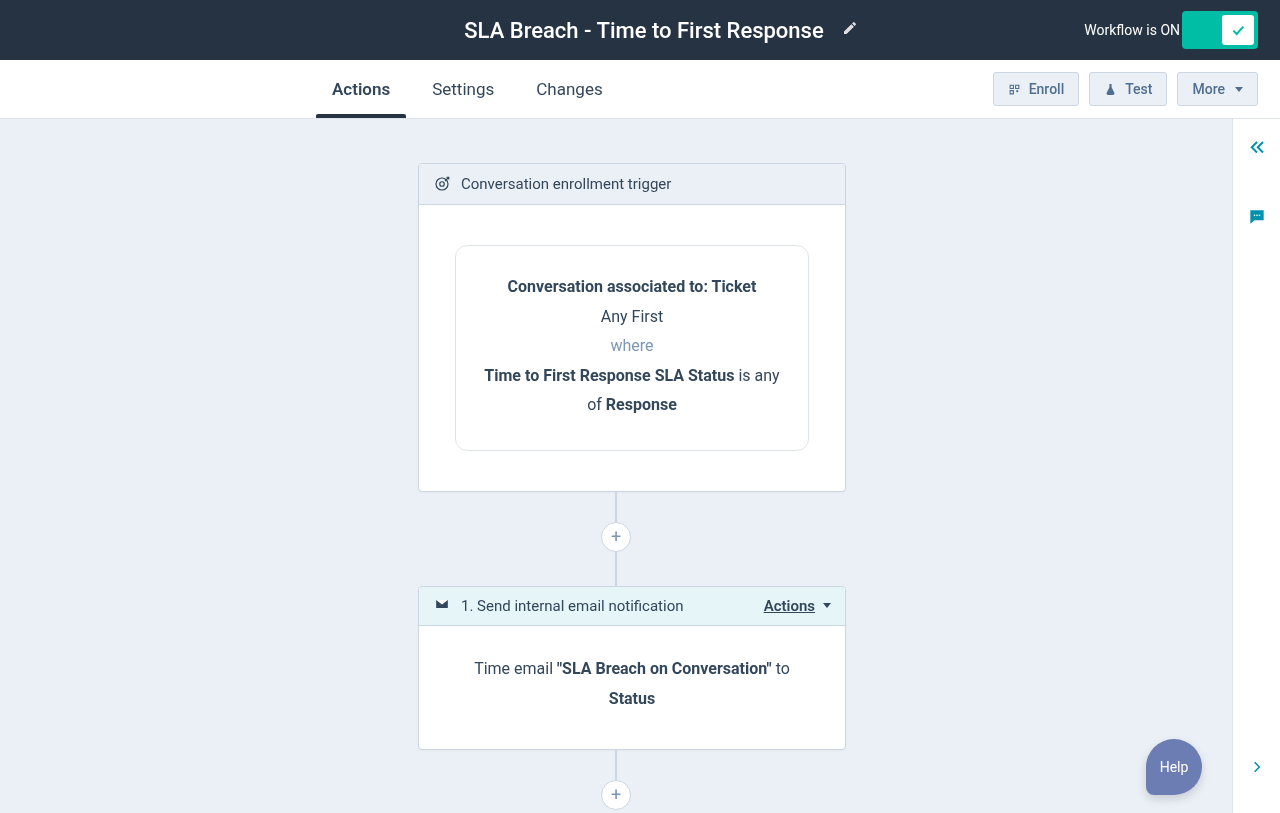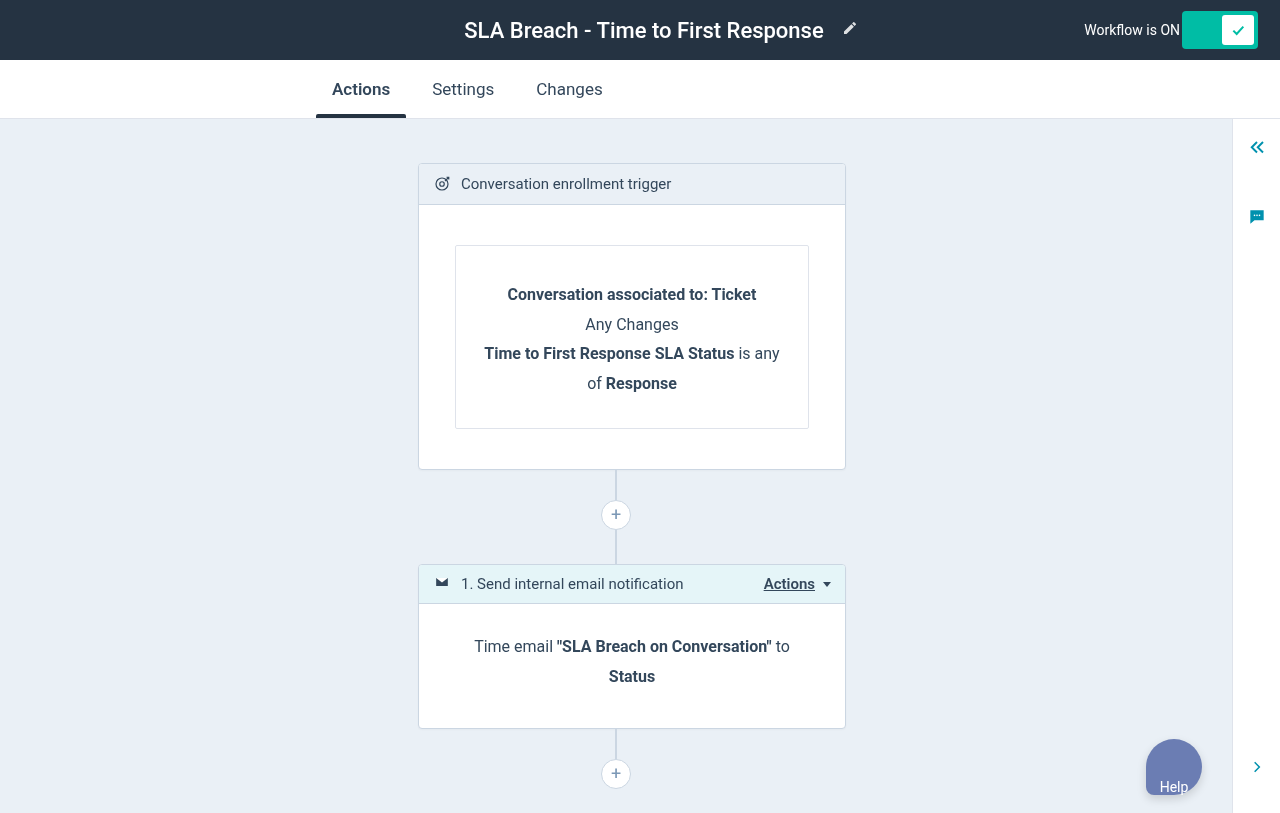--- a/index.html
+++ b/index.html
@@ -173,22 +173,22 @@
     gap: 10px;
     font-size: 15px;
     color: var(--text-dark);
   }
   .trigger-header svg { width: 18px; height: 18px; fill: none; stroke: var(--text-dark); stroke-width: 1.6; }
   .trigger-body {
     padding: 40px 36px 40px 36px;
   }
   .criteria-box {
     border: 1px solid var(--light-border);
-    border-radius: 2px;
-    padding: 34px 22px 30px;
+    border-radius: 12px;
+    padding: 26px 22px 30px;
     text-align: center;
     font-size: 16px;
     line-height: 1.85;
     color: var(--text-dark);
   }
   .criteria-box .muted { color: var(--text-muted); }
   .criteria-box .bold { font-weight: 700; color: var(--text-dark); }
 
   .connector {
     width: 2px;
@@ -269,21 +269,21 @@
   .help-bubble {
     position: absolute;
     right: 78px;
     bottom: 18px;
     width: 56px;
     height: 56px;
     border-radius: 50% 50% 50% 8px;
     background: #6b7db3;
     color: #fff;
     display: flex;
-    align-items: flex-end;
+    align-items: center;
     justify-content: center;
     font-size: 14px;
     cursor: pointer;
     box-shadow: 0 4px 10px rgba(0,0,0,.15);
   }
 </style>
 </head>
 <body>
 
 <div class="top-header">
@@ -306,39 +306,58 @@
     </div>
   </div>
 </div>
 
 <div class="sub-nav">
   <div class="tabs">
     <div class="tab active">Actions</div>
     <div class="tab">Settings</div>
     <div class="tab">Changes</div>
   </div>
+  <div class="nav-actions">
+    <div class="btn">
+      <svg viewBox="0 0 24 24">
+          <path d="M4 4h6v6H4zM14 4h6v6h-6zM4 14h6v6H4zM17 13v4m-2-2h4" stroke="currentColor" stroke-width="2" fill="none"></path>
+        </svg>
+      <span>Enroll</span>
+    </div>
+    <div class="btn">
+      <svg viewBox="0 0 24 24">
+          <path d="M10 2h4v6l5 10a3 3 0 0 1-2.7 4.3H7.7A3 3 0 0 1 5 18l5-10V2z"></path>
+        </svg>
+      <span>Test</span>
+    </div>
+    <div class="btn">
+      <span>More</span>
+      <span class="caret-down"></span>
+    </div>
+  </div>
 </div>
 
 <div class="canvas">
 
   <div class="card">
     <div class="trigger-header">
       <svg viewBox="0 0 24 24">
           <circle cx="12" cy="12" r="8"></circle>
           <circle cx="12" cy="12" r="3"></circle>
           <path d="M16 8l5-5M18 3h3v3"></path>
         </svg>
       <span>Conversation enrollment trigger</span>
     </div>
     <div class="trigger-body">
       <div class="criteria-box">
         <div>
           <span class="bold">Conversation associated to: </span><span class="bold">Ticket</span>
         </div>
-        <div>Any Changes</div>
+        <div>Any First</div>
+        <div class="muted">where</div>
         <div>
           <span class="bold">Time to First Response SLA Status</span><span> is any of </span><span class="bold">Response</span>
         </div>
       </div>
     </div>
   </div>
 
   <div class="connector"></div>
   <div class="plus-btn">+</div>
   <div class="connector" style="height:34px"></div>

